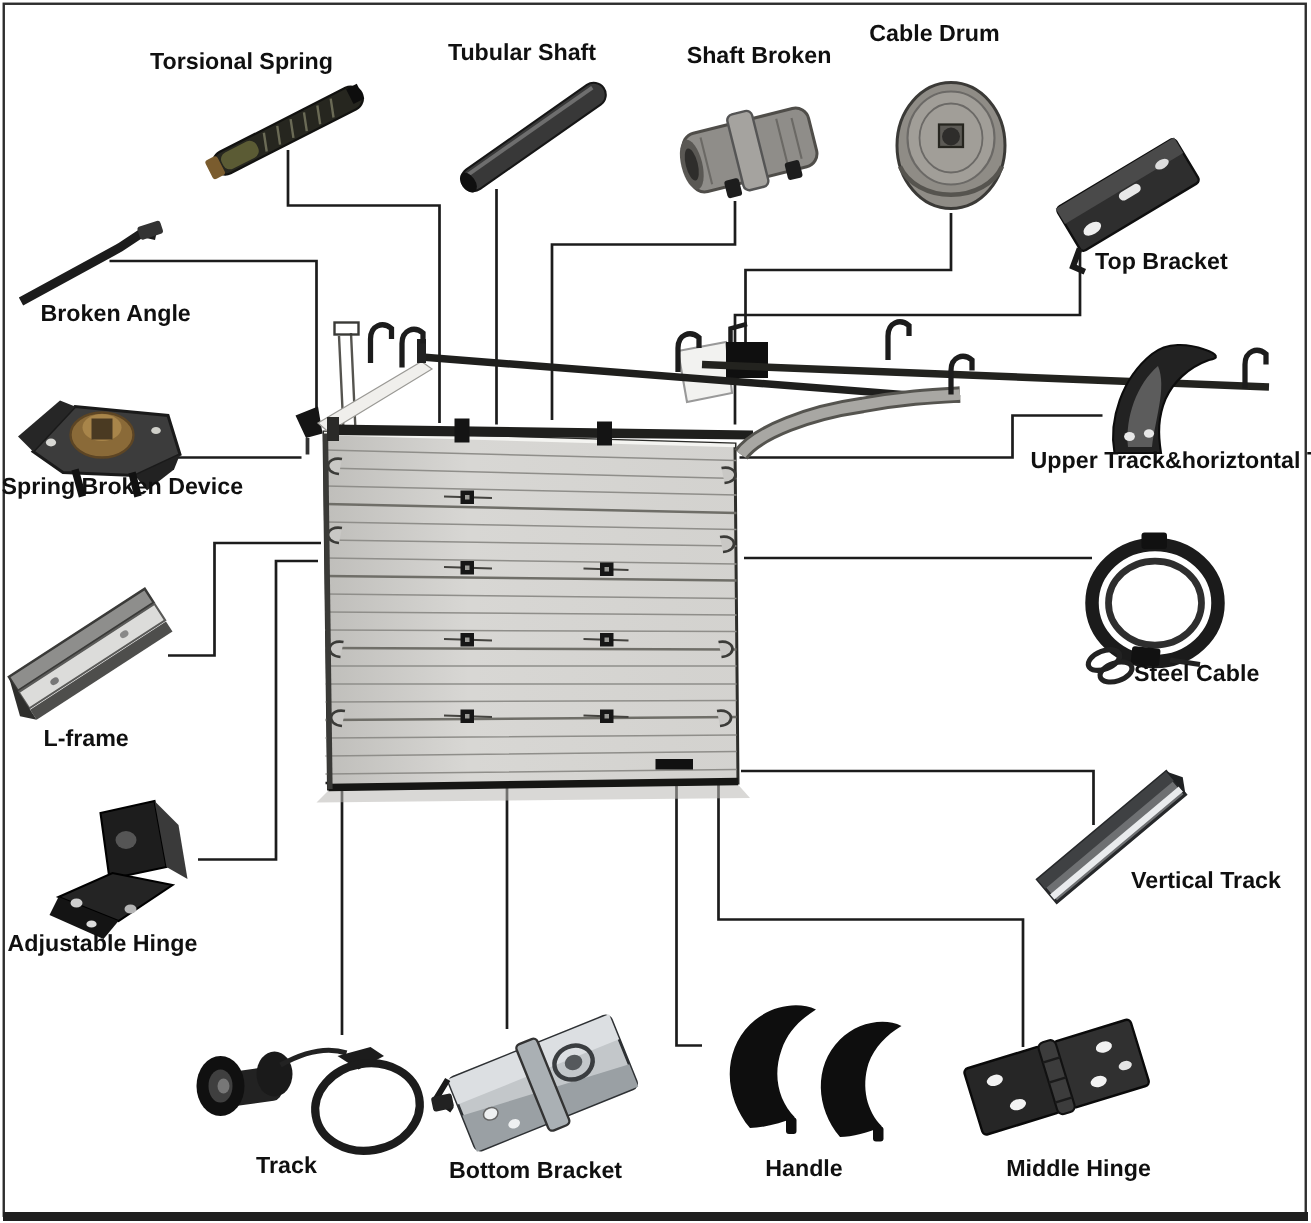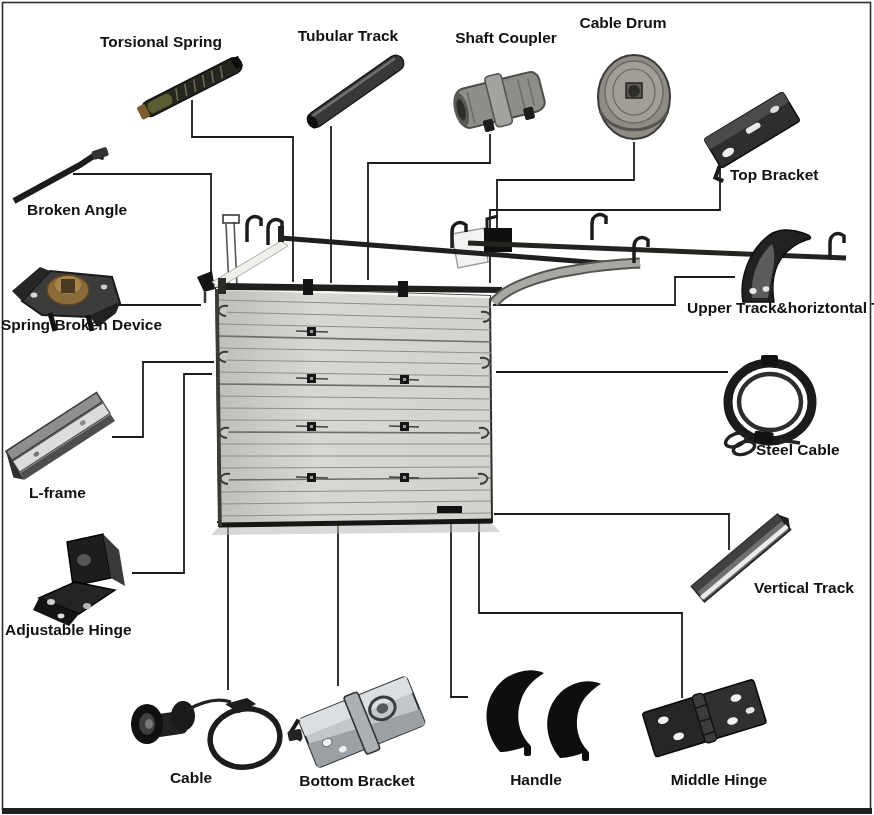--- a/index.html
+++ b/index.html
@@ -294,29 +294,29 @@
     <path d="M-6,-14 L6,-14 M-6,0 L6,0 M-6,14 L6,14" stroke="#1a1a1a" stroke-width="1.6"></path>
     <ellipse cx="-40" cy="-12" rx="5.5" ry="3.6" fill="#f2f2f2"></ellipse>
     <ellipse cx="-30" cy="8" rx="5.5" ry="3.6" fill="#f2f2f2"></ellipse>
     <ellipse cx="36" cy="-12" rx="5.5" ry="3.6" fill="#f2f2f2"></ellipse>
     <ellipse cx="26" cy="9" rx="5.5" ry="3.6" fill="#f2f2f2"></ellipse>
     <ellipse cx="46" cy="4" rx="4.5" ry="3" fill="#e4e4e4"></ellipse>
   </g>
 </svg>
 
 <div class="part-label centered" style="left:161px;top:33px">Torsional Spring</div>
-<div class="part-label centered" style="left:348px;top:27px">Tubular Track</div>
-<div class="part-label centered" style="left:506px;top:29px">Shaft Coupler</div>
+<div class="part-label centered" style="left:348px;top:27px">Tubular Shaft</div>
+<div class="part-label centered" style="left:506px;top:29px">Shaft Broken</div>
 <div class="part-label centered" style="left:623px;top:14px">Cable Drum</div>
 <div class="part-label" style="left:730px;top:166px">Top Bracket</div>
 <div class="part-label" style="left:27px;top:201px">Broken Angle</div>
 <div class="part-label" style="left:1px;top:316px">Spring Broken Device</div>
 <div class="part-label" style="left:687px;top:299px">Upper Track&amp;horiztontal Track</div>
 <div class="part-label" style="left:756px;top:441px">Steel Cable</div>
 <div class="part-label" style="left:29px;top:484px">L-frame</div>
 <div class="part-label" style="left:754px;top:579px">Vertical Track</div>
 <div class="part-label" style="left:5px;top:621px">Adjustable Hinge</div>
-<div class="part-label centered" style="left:191px;top:769px">Cable</div>
+<div class="part-label centered" style="left:191px;top:769px">Track</div>
 <div class="part-label centered" style="left:357px;top:772px">Bottom Bracket</div>
 <div class="part-label centered" style="left:536px;top:771px">Handle</div>
 <div class="part-label centered" style="left:719px;top:771px">Middle Hinge</div>
 
 </div>
 
 </body></html>

